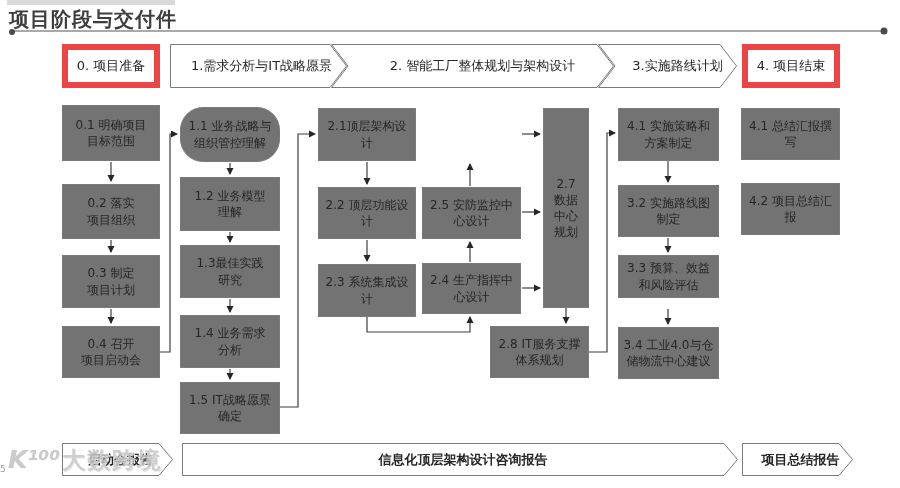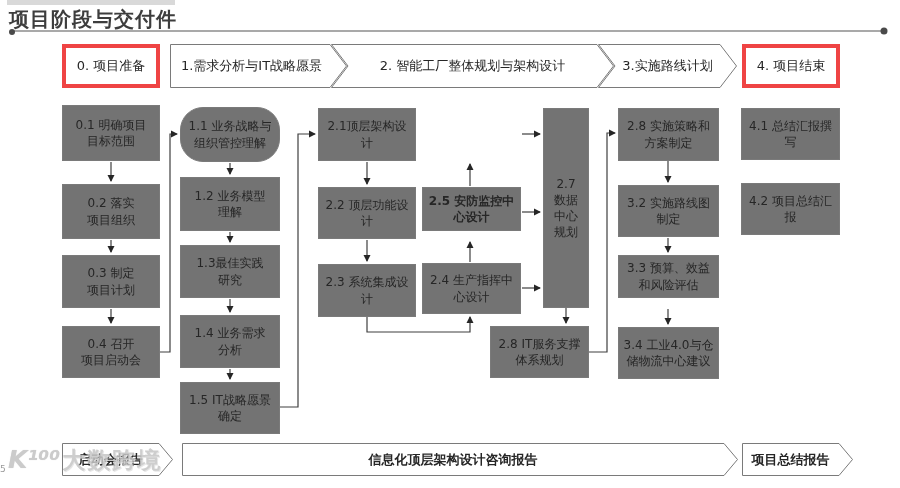--- a/index.html
+++ b/index.html
@@ -5,23 +5,23 @@
   html,body{margin:0;padding:0;background:#fff;}
   .stage{position:relative;width:900px;height:488px;background:#fff;overflow:hidden;
          font-family:"DejaVu Sans","Liberation Sans",sans-serif;color:#262626;}
   .accent-bar{position:absolute;left:7px;top:0;width:168px;height:5px;background:#d9d9d9;}
   .page-title{position:absolute;left:9px;top:6px;margin:0;font-size:20px;font-weight:bold;
               color:#3d3d3d;letter-spacing:1px;}
   .wires{position:absolute;left:0;top:0;width:900px;height:488px;pointer-events:none;}
   .box{position:absolute;border:1px solid #7a7a7a;background:#737373;display:flex;align-items:center;
        justify-content:center;text-align:center;font-size:12px;line-height:1.35;color:#262626;
        white-space:pre-line;box-sizing:border-box;}
-  .phase-rect{position:absolute;border:4px solid #ef4444;background:#fff;display:flex;align-items:center;
+  .phase-rect{position:absolute;border:6px solid #ef4444;background:#fff;display:flex;align-items:center;
        justify-content:center;text-align:center;font-size:13px;color:#262626;box-sizing:border-box;}
-  .chev{position:absolute;}
+  .chev{position:absolute;padding-left:20px;}
   .chev svg{position:absolute;left:0;top:0;display:block;}
   .chev .lbl{position:absolute;left:0;top:0;right:14px;bottom:0;display:flex;align-items:center;
        justify-content:center;text-align:center;font-size:13px;color:#262626;}
   .chev.notched .lbl{left:14px;}
   .deliverable .lbl{font-weight:bold;font-size:13px;}
   .watermark{position:absolute;left:8px;top:447px;display:flex;align-items:flex-end;gap:2px;
        color:#c2c2c2;opacity:.85;pointer-events:none;text-align:center;}
   .wm-logo{font-size:25px;font-weight:bold;font-style:italic;line-height:1;
        text-shadow:0 0 1px #d5d5d5;}
   .wm-text{font-size:23px;font-weight:bold;letter-spacing:2px;line-height:1;
@@ -130,33 +130,33 @@
   <div class="box" style="left:180px;top:382px;width:100px;height:52px;">1.5 IT战略愿景
 确定</div>
 
   <div class="box" style="left:318px;top:108px;width:98px;height:53px;">2.1顶层架构设
 计</div>
   <div class="box" style="left:318px;top:187px;width:98px;height:52px;">2.2 顶层功能设
 计</div>
   <div class="box" style="left:318px;top:264px;width:98px;height:53px;">2.3 系统集成设
 计</div>
 
-  <div class="box" style="left:422px;top:187px;width:99px;height:44px;font-weight:bold;">2.5 安防监控中
+  <div class="box" style="left:422px;top:187px;width:99px;height:52px;">2.5 安防监控中
 心设计</div>
   <div class="box" style="left:422px;top:263px;width:99px;height:51px;">2.4 生产指挥中
 心设计</div>
 
   <div class="box" style="left:543px;top:108px;width:46px;height:200px;">2.7
 数据
 中心
 规划</div>
   <div class="box" style="left:490px;top:326px;width:99px;height:52px;">2.8 IT服务支撑
 体系规划</div>
 
-  <div class="box" style="left:618px;top:108px;width:101px;height:53px;">2.8 实施策略和
+  <div class="box" style="left:618px;top:108px;width:101px;height:53px;">4.1 实施策略和
 方案制定</div>
   <div class="box" style="left:618px;top:185px;width:101px;height:52px;">3.2 实施路线图
 制定</div>
   <div class="box" style="left:618px;top:255px;width:101px;height:43px;">3.3 预算、效益
 和风险评估</div>
   <div class="box" style="left:618px;top:327px;width:101px;height:52px;">3.4 工业4.0与仓
 储物流中心建议</div>
 
   <div class="box" style="left:741px;top:108px;width:99px;height:52px;">4.1 总结汇报撰
 写</div>

